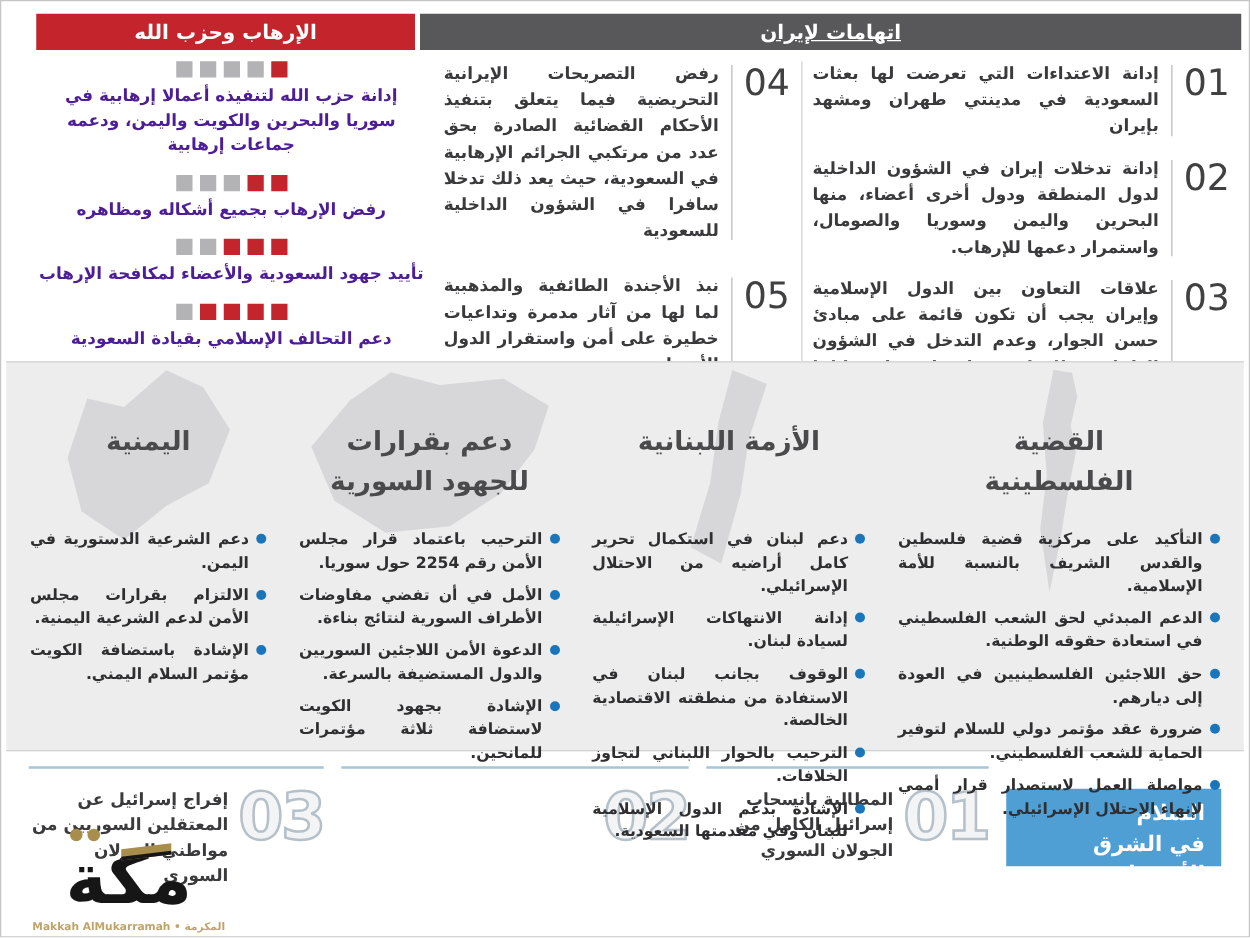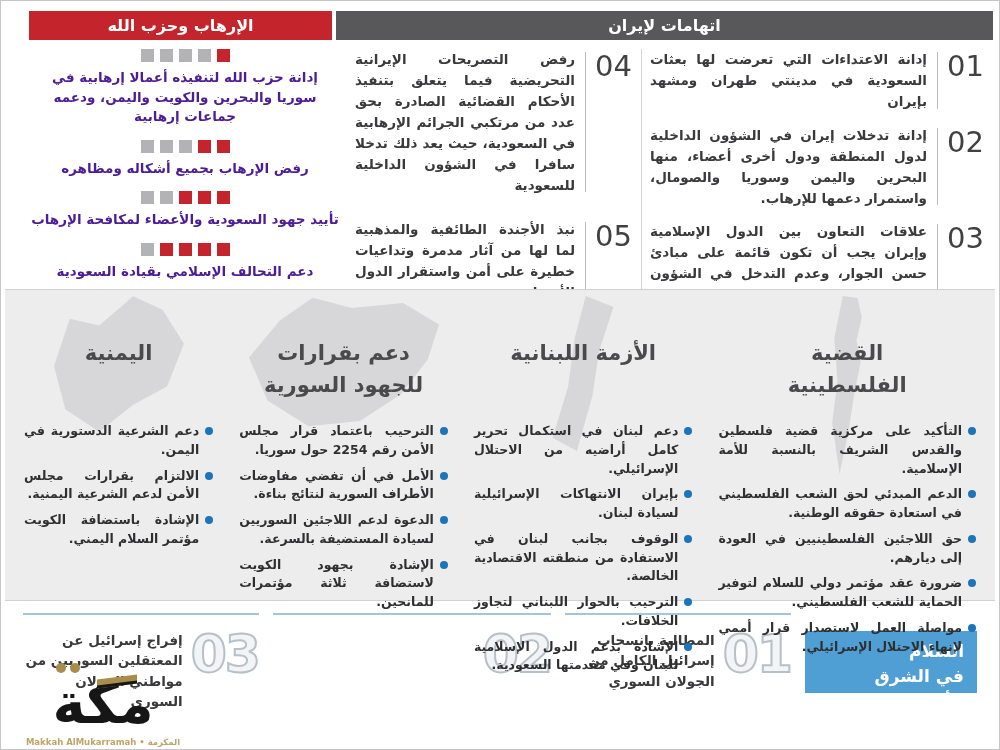--- a/index.html
+++ b/index.html
@@ -4,21 +4,21 @@
 <style>
   * { margin:0; padding:0; box-sizing:border-box; }
   html,body { background:#fff; }
   body { font-family:"DejaVu Sans","Liberation Sans",sans-serif; }
   .page{ position:relative; width:1000px; height:750px; background:#fff;
          border:1px solid #c6c6c6; overflow:hidden; direction:rtl; }
 
   
   .headers{ position:absolute; top:10px; right:6px; left:28px; height:29px; display:flex; gap:4px; }
   .hdr{ color:#fff; font-weight:bold; font-size:16px; line-height:29px; text-align:center; }
-  .hdr-dark{ flex:1; background:#58585b; }
+  .hdr-dark{ flex:1; background:#58585b;text-decoration:underline; }
   .hdr-red{ width:303px; background:#c4242b; }
 
   
   .top-cols{ position:absolute; top:48px; right:6px; left:24px; height:240px; display:flex; }
   .col-iran1{ width:352px; padding-left:8px; border-left:1px solid #d4d4d4; }
   .col-iran2{ width:296px; padding-left:10px; }
   .col-terror{ flex:1; padding:0 6px; }
 
   .titem{ display:flex; margin-bottom:13px; }
   .titem .num{ width:46px; font-size:29px; font-weight:normal; color:#414042;
@@ -214,21 +214,21 @@
         <span style="display:block">الأزمة اللبنانية</span>
         <span style="display:block"></span>
       </h3>
       <ul>
         <li>
             <span class="dot"></span>
             <span>دعم لبنان في استكمال تحرير كامل أراضيه من الاحتلال الإسرائيلي.</span>
           </li>
         <li>
             <span class="dot"></span>
-            <span>بإيران الانتهاكات الإسرائيلية لسيادة لبنان.</span>
+            <span>إدانة الانتهاكات الإسرائيلية لسيادة لبنان.</span>
           </li>
         <li>
             <span class="dot"></span>
             <span>الوقوف بجانب لبنان في الاستفادة من منطقته الاقتصادية الخالصة.</span>
           </li>
         <li>
             <span class="dot"></span>
             <span>الترحيب بالحوار اللبناني لتجاوز الخلافات.</span>
           </li>
         <li>
@@ -252,21 +252,21 @@
         <li>
             <span class="dot"></span>
             <span>الترحيب باعتماد قرار مجلس الأمن رقم 2254 حول سوريا.</span>
           </li>
         <li>
             <span class="dot"></span>
             <span>الأمل في أن تفضي مفاوضات الأطراف السورية لنتائج بناءة.</span>
           </li>
         <li>
             <span class="dot"></span>
-            <span>الدعوة لدعم اللاجئين السوريين لسيادة المستضيفة بالسرعة.</span>
+            <span>الدعوة الأمن اللاجئين السوريين والدول المستضيفة بالسرعة.</span>
           </li>
         <li>
             <span class="dot"></span>
             <span>الإشادة بجهود الكويت لاستضافة ثلاثة مؤتمرات للمانحين.</span>
           </li>
       </ul>
     </div>
 
     <div class="sec sec-yemen">
       <div class="map">

